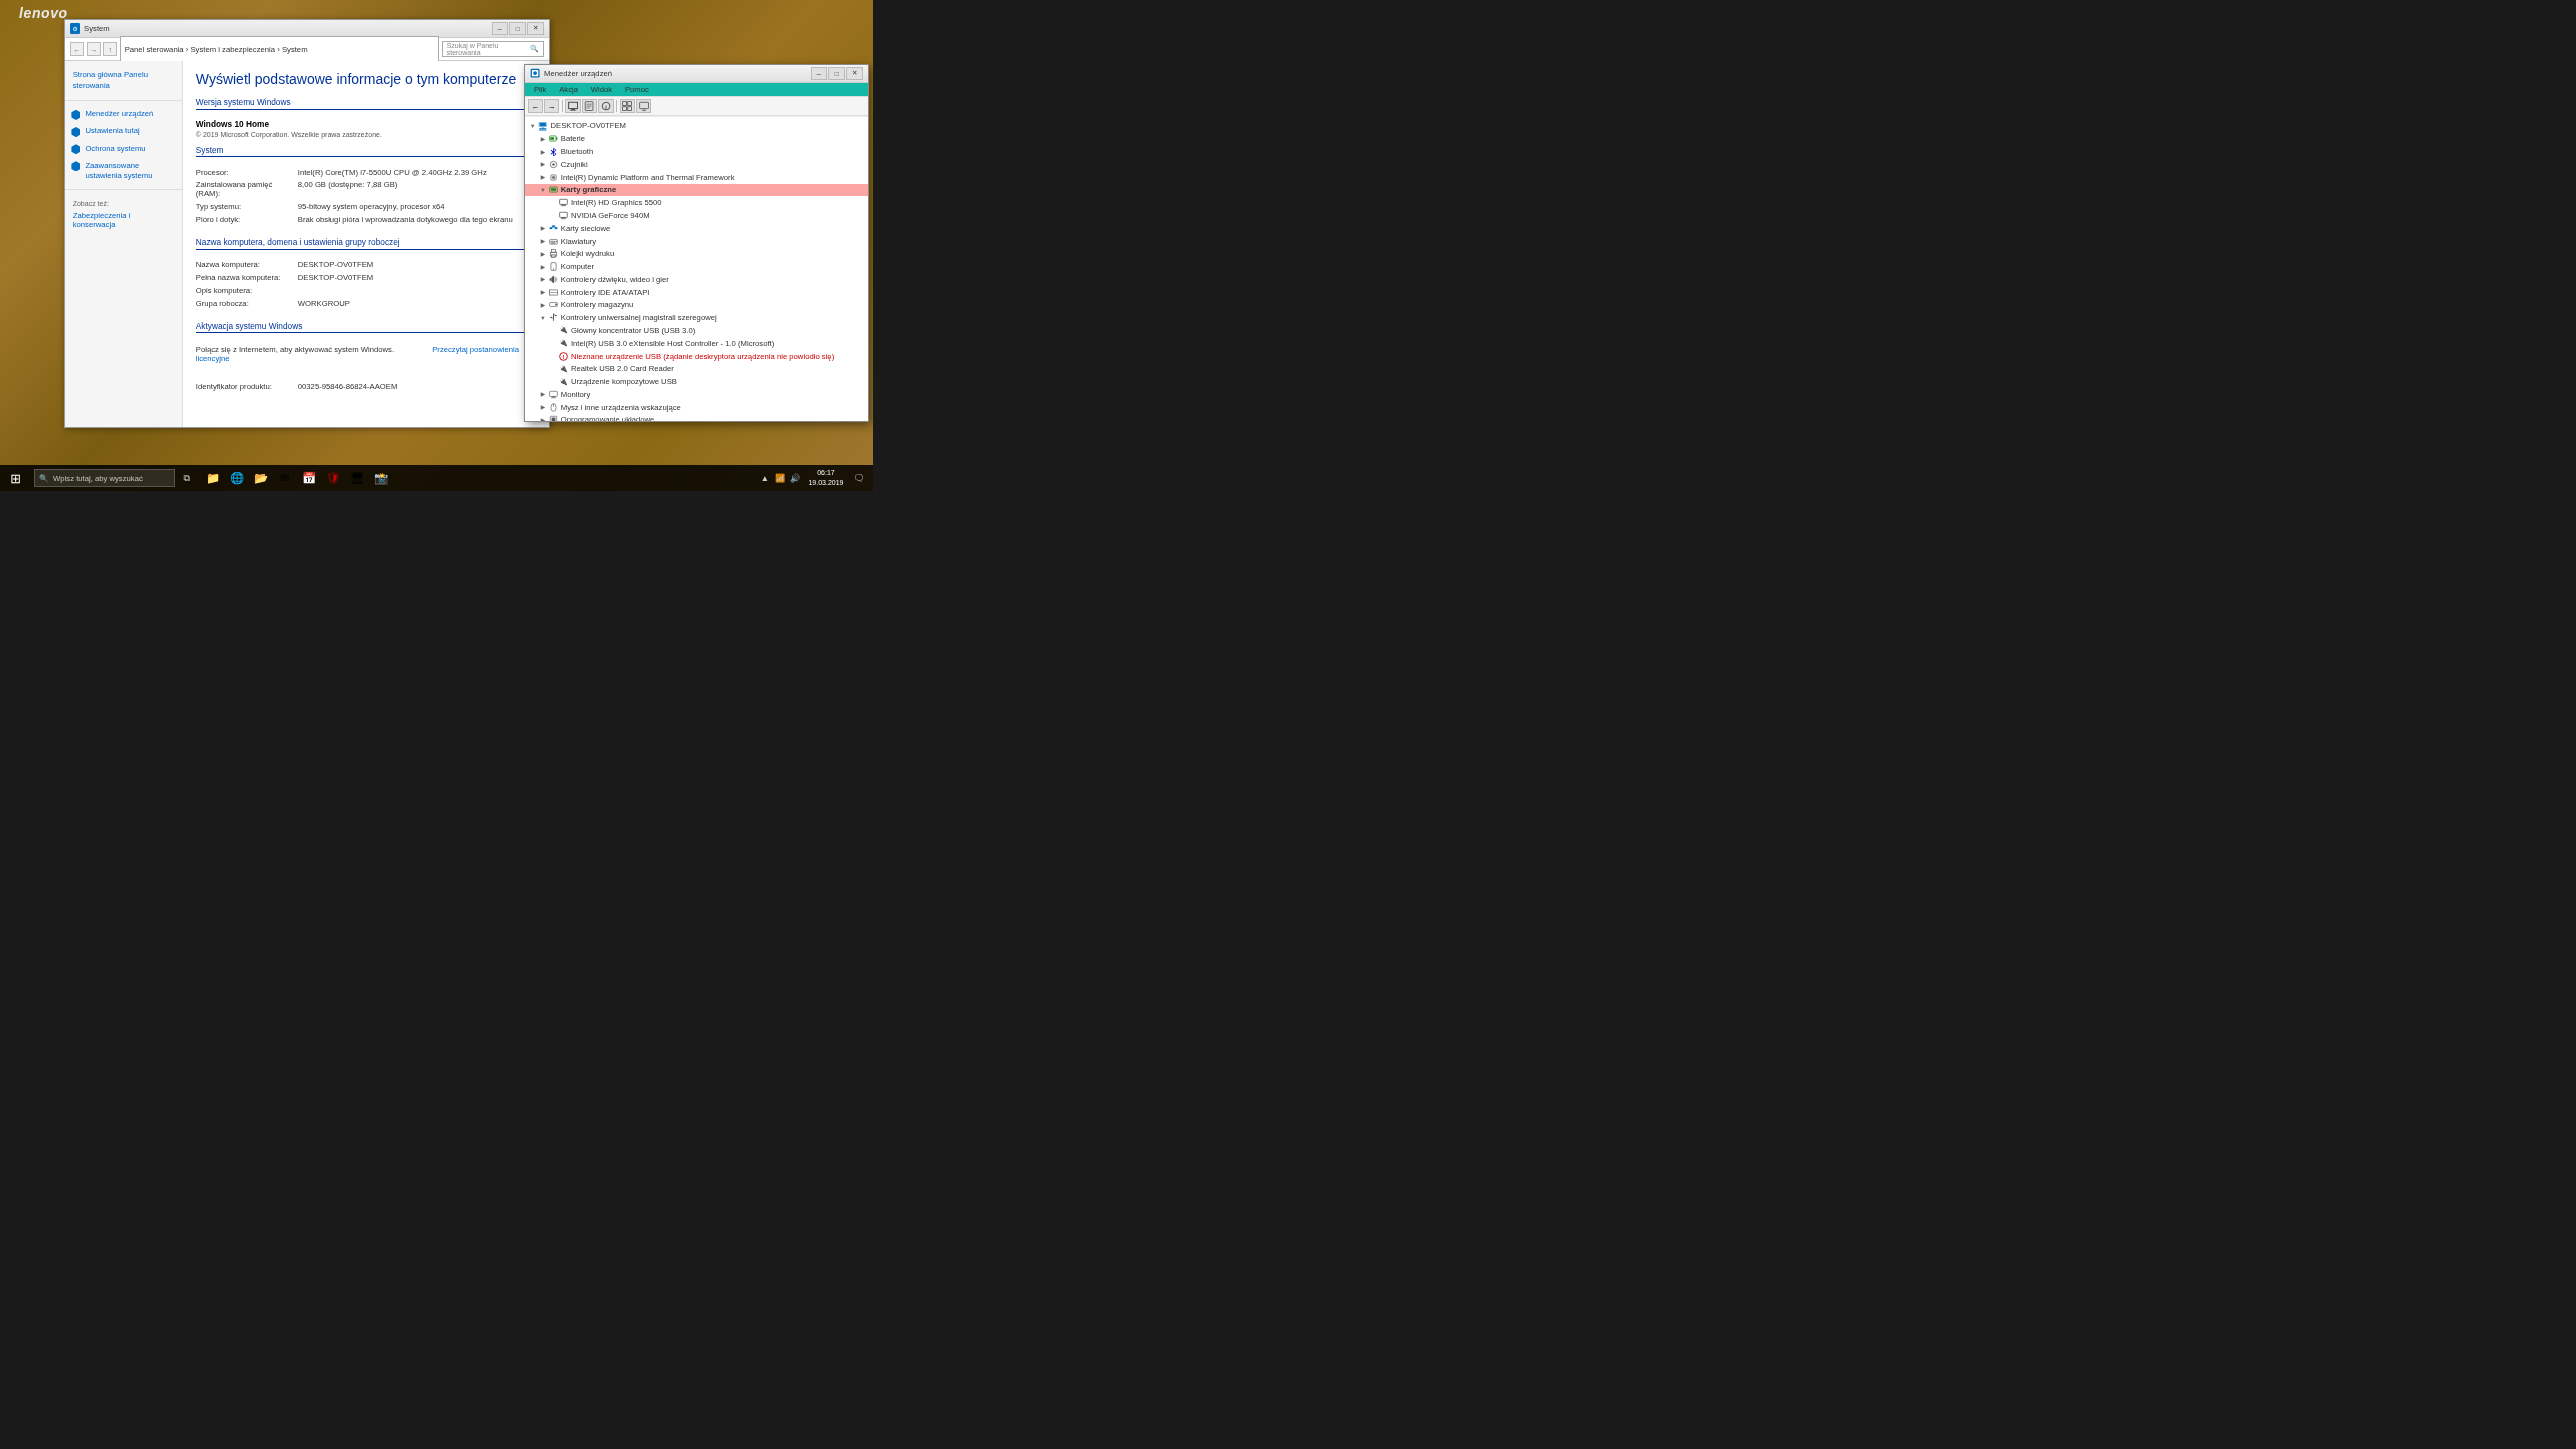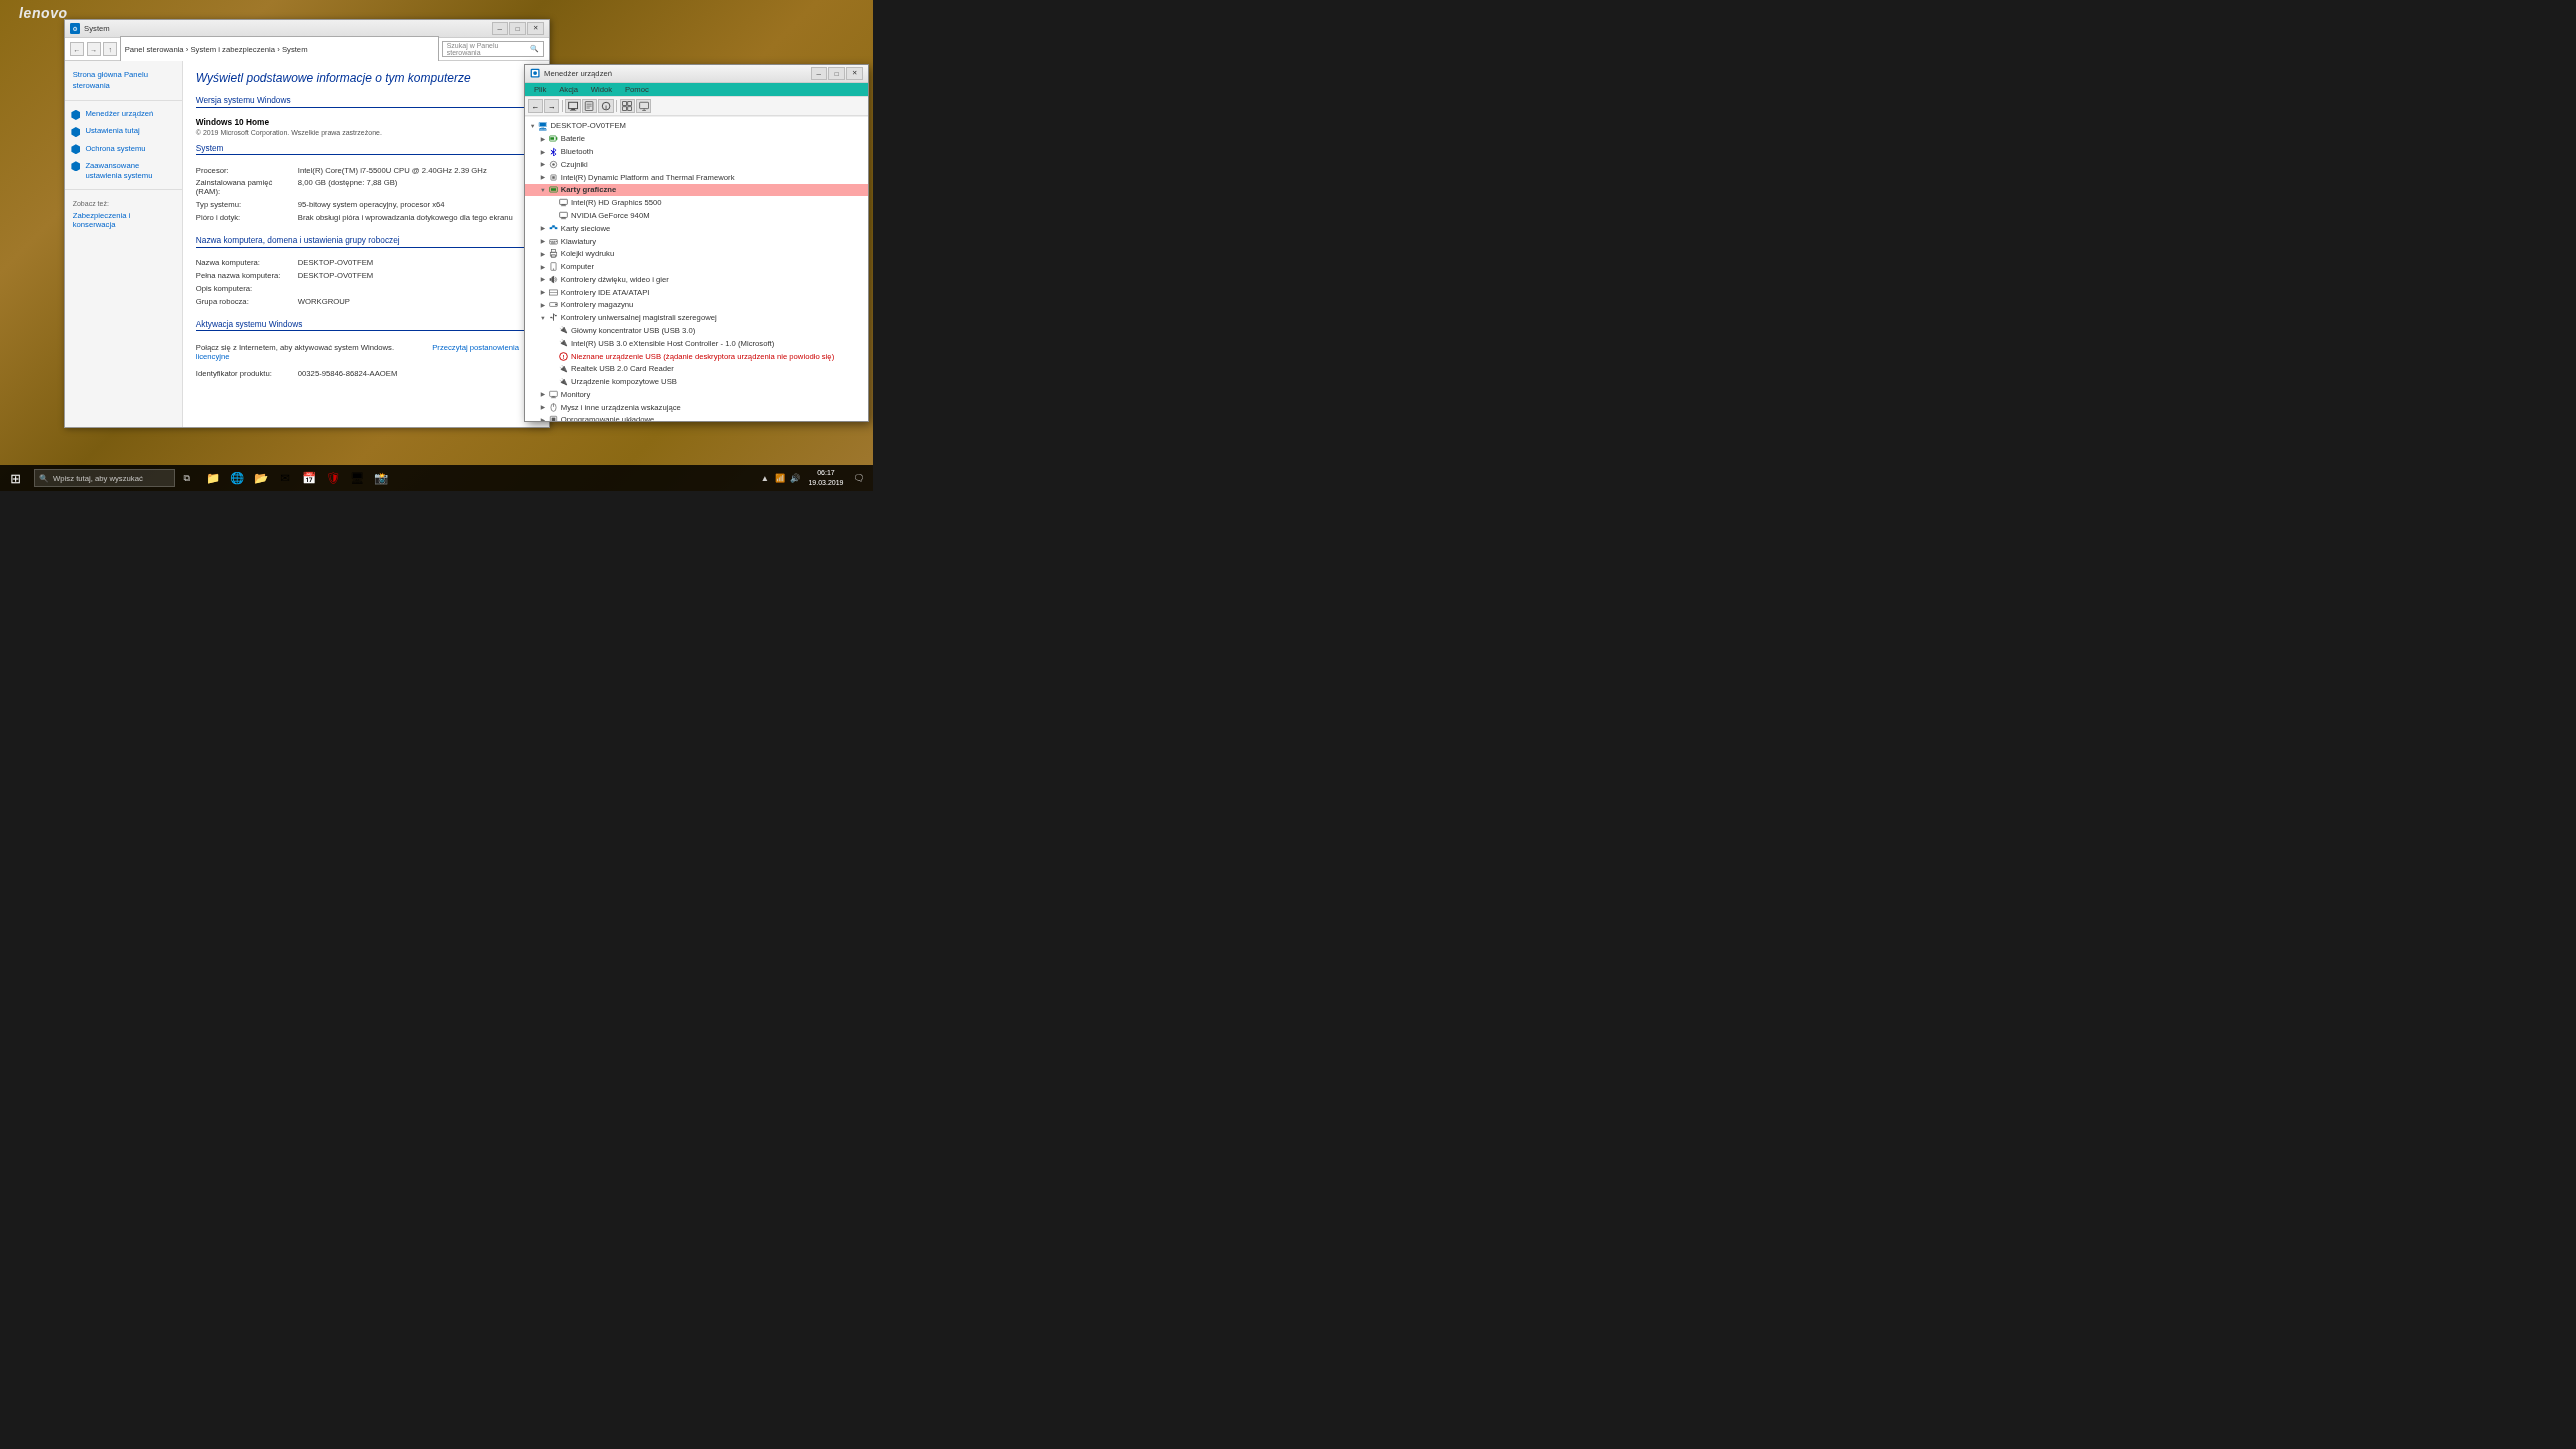--- a/index.html
+++ b/index.html
@@ -197,25 +197,24 @@
     }
 
     
     .main-content {
       flex: 1;
       padding: 10.2px 12.8px;
       overflow-y: auto;
       background: white;
     }
     .page-title {
-      font-size: 12px;
+      font-size: 14px;
       font-weight: normal;
       color: #003399;
       margin-bottom: 10.2px;
-      font-style: italic;
     }
 
     .section-header {
       font-size: 8.3px;
       color: #003399;
       margin-bottom: 5.1px;
       padding-bottom: 1.3px;
       border-bottom: 0.6px solid #003399;
       position: relative;
     }
@@ -598,21 +597,21 @@
             <span class="info-value">WORKGROUP</span>
           </div>
         </div>
 
         <div class="section-header">Aktywacja systemu Windows</div>
         <div style="padding: 3.8px 0;">
           <div class="activation-text">
             <span>Połącz się z Internetem, aby aktywować system Windows.</span>
             <a class="activation-link">Przeczytaj postanowienia licencyjne</a>
           </div>
-          <div class="info-row" style="margin-top:6px;">
+          <div class="info-row" style="margin-top:17px;">
             <span class="info-label">Identyfikator produktu:</span>
             <span class="info-value">00325-95846-86824-AAOEM</span>
           </div>
         </div>
       </div>
     </div>
   </div>
 
   <div class="devmgr-window">
 

